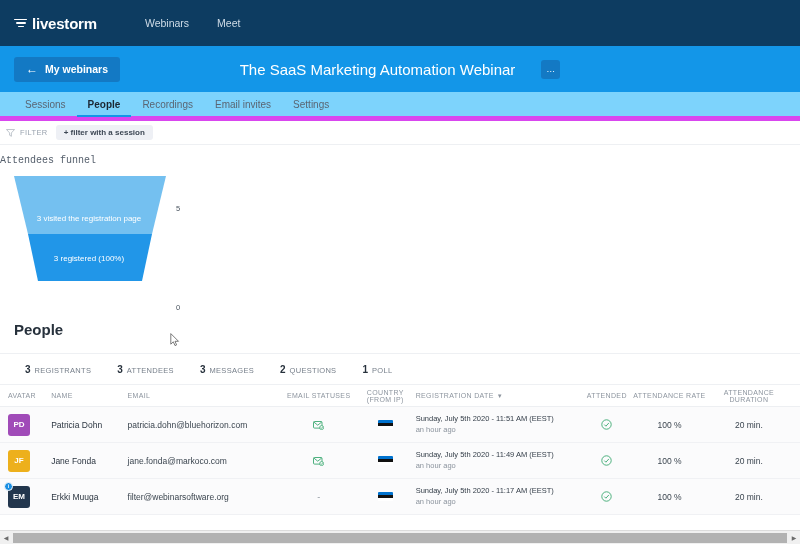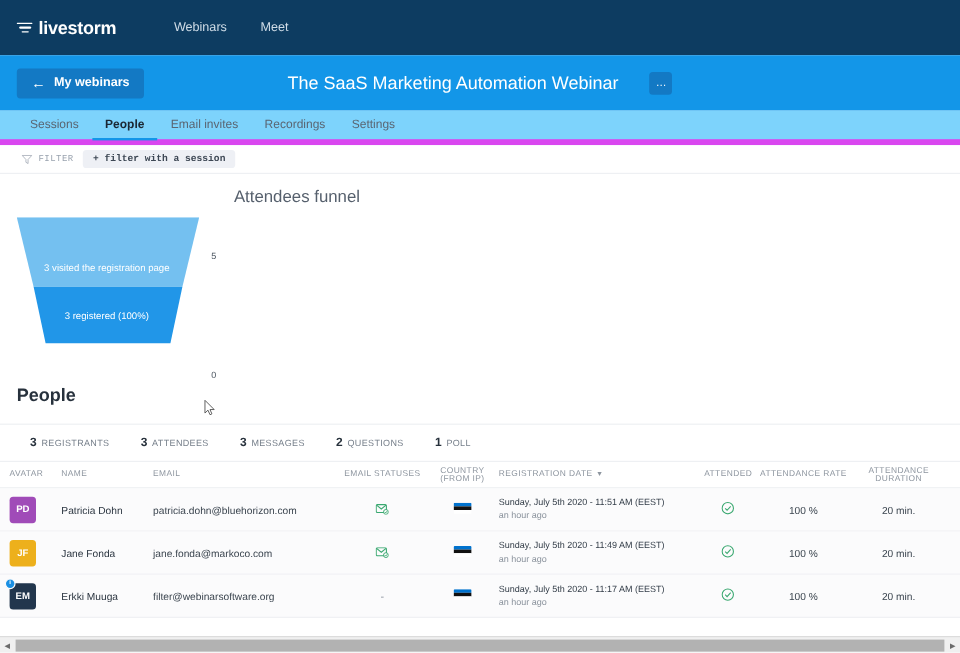--- a/index.html
+++ b/index.html
@@ -59,36 +59,36 @@
   .tab {
     display: flex; align-items: center; font-size: 10px; color: #5a6572;
     padding: 0 11px; cursor: pointer; border-bottom: 2px solid transparent;
     position: relative; top: 1px;
   }
   .tab.active { color: #1b2733; font-weight: 700; border-bottom-color: #1396e8; }
 
   
   .filterbar {
     height: 24px; background: #fff; display: flex; align-items: center;
-    padding: 0 18px; gap: 8px; border-bottom: 1px solid #eef0f3; font-family: Liberation Mono, monospace;
+    padding: 0 6px; gap: 8px; border-bottom: 1px solid #eef0f3;
   }
   .filter-label { display: flex; align-items: center; gap: 5px; color: #9aa3af; font-size: 7.5px; letter-spacing: .4px; }
   .funnel-ico { width: 9px; height: 8px; }
   .filter-chip {
     background: #eef0f5; color: #3d4754; font-size: 8px; font-weight: 700;
     border-radius: 3px; padding: 3px 8px; cursor: pointer;
   }
 
   
   .charts { height: 160px; display: flex; position: relative; background: #fff; }
   .chart-pane { position: relative; }
   .chart-left { width: 300px; }
   .chart-right { flex: 1; }
   .chart-title {
-    text-align: right; font-size: 14px; color: #56606d; padding-top: 10px;
+    text-align: left; font-size: 10px; color: #56606d; padding-top: 10px; font-family: Liberation Mono, monospace;
   }
   .chart-title.right { padding-right: 0; }
 
   .funnel-wrap { position: relative; margin-top: 10px; height: 110px; }
   .funnel-svg { position: absolute; left: 14px; top: 0; }
   .funnel-lbl {
     position: absolute; color: #fff; font-size: 8px; width: 150px; text-align: center;
   }
   .funnel-lbl.top { left: 14px; top: 38px; }
   .funnel-lbl.bot { left: 26px; top: 78px; width: 126px; }
@@ -208,22 +208,22 @@
     </button>
     <div class="webinar-title-wrap">
       <span class="webinar-title">The SaaS Marketing Automation Webinar</span>
       <button class="more-btn">…</button>
     </div>
   </div>
 
   <div class="tabs">
     <div class="tab">Sessions</div>
     <div class="tab active">People</div>
+    <div class="tab">Recordings</div>
     <div class="tab">Email invites</div>
-    <div class="tab">Recordings</div>
     <div class="tab">Settings</div>
   </div>
 
   <div class="filterbar">
     <div class="filter-label">
       <svg class="funnel-ico" viewBox="0 0 10 9">
         <path d="M0.5 0.6 L9.5 0.6 L6 4.4 L6 8.2 L4 7 L4 4.4 Z" fill="none" stroke="#9aa3af" stroke-width="0.7"></path>
       </svg>
       <span>FILTER</span>
     </div>

